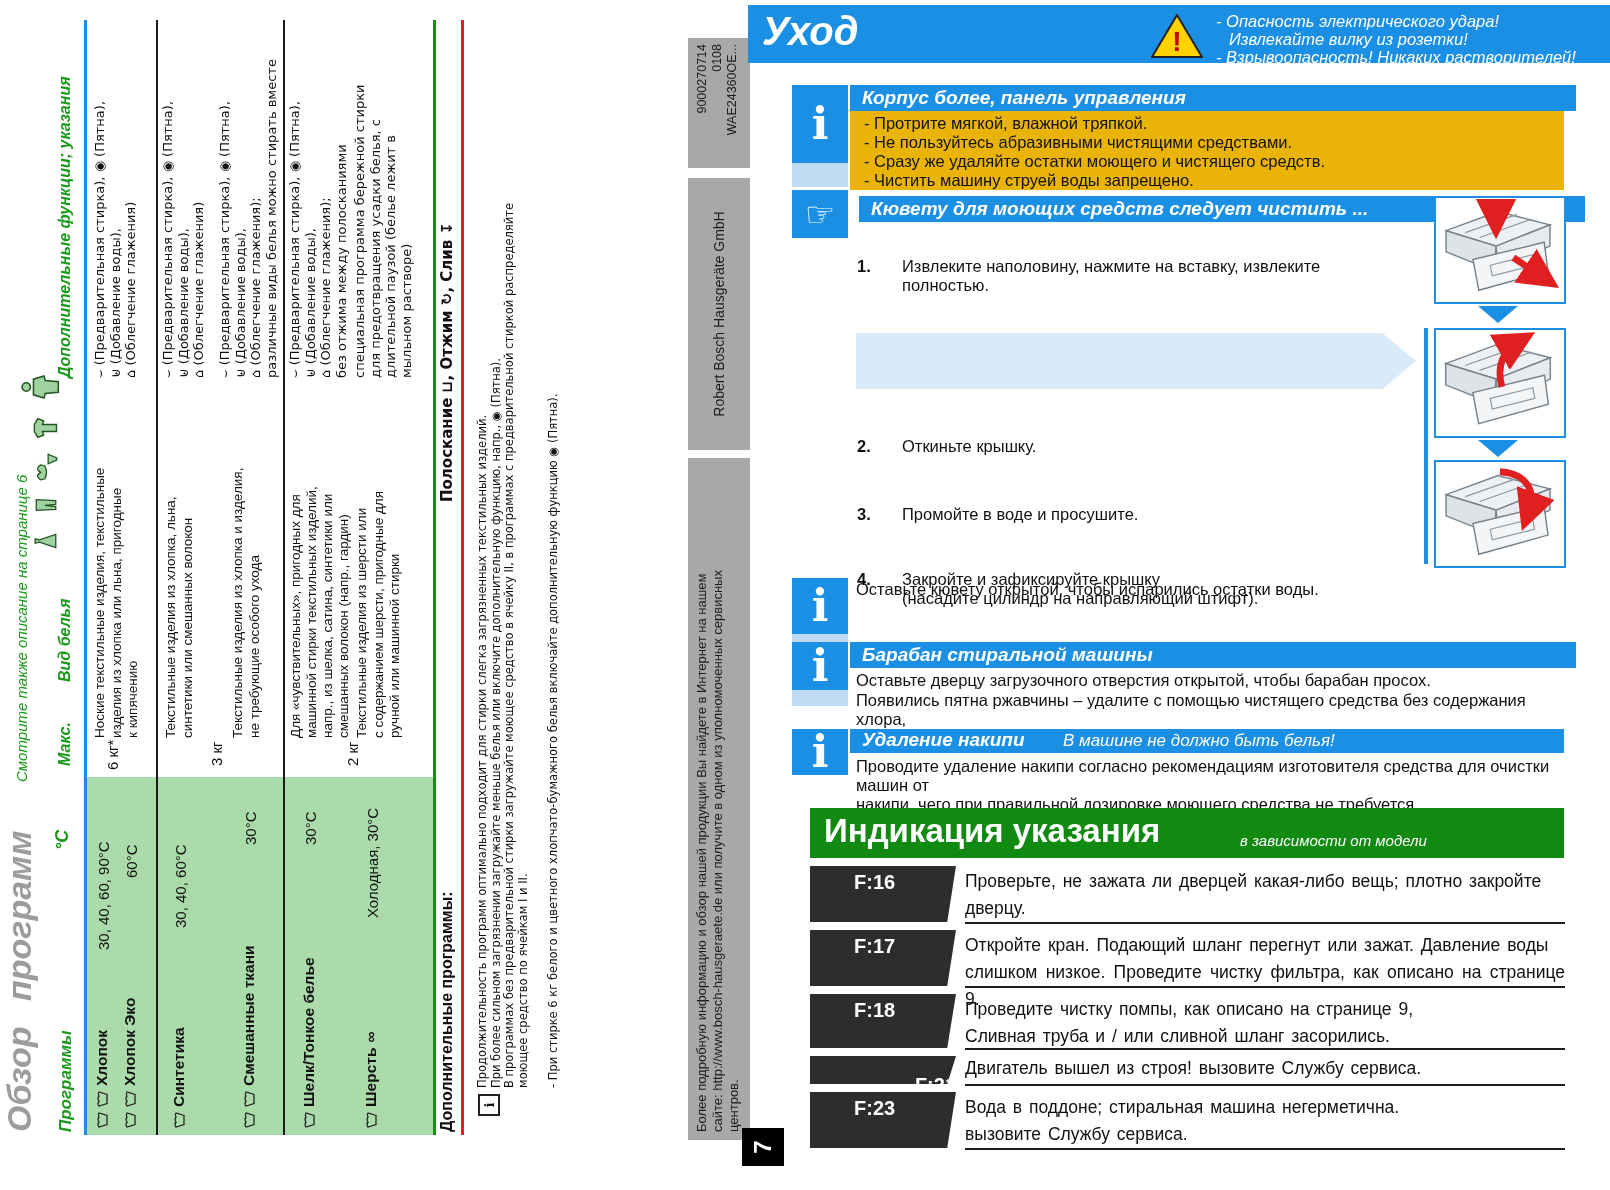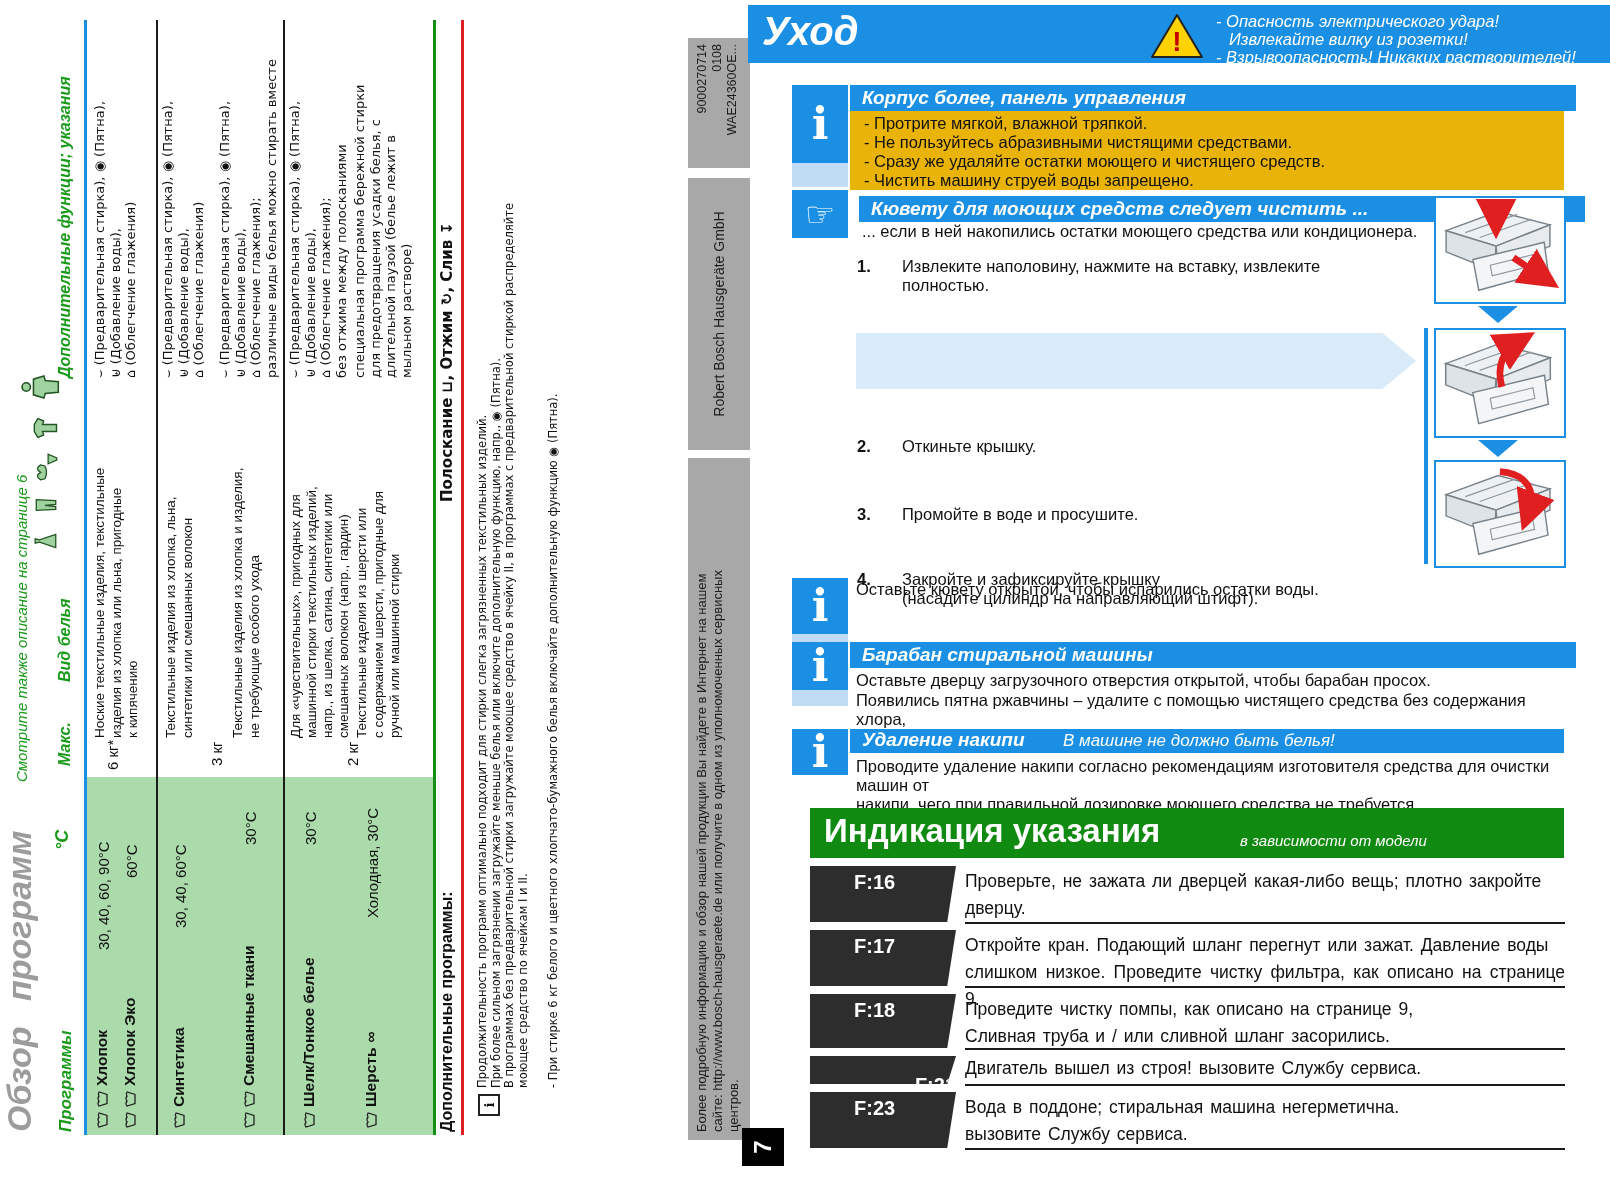--- a/index.html
+++ b/index.html
@@ -242,21 +242,20 @@
     <div>-   Протрите мягкой, влажной тряпкой.</div>
     <div>-   Не пользуйтесь абразивными чистящими средствами.</div>
     <div>-   Сразу же удаляйте остатки моющего и чистящего средств.</div>
     <div>-   Чистить машину струей воды запрещено.</div>
   </div>
 
   <div class="ibox" style="top:190px;height:48px;">
       <span class="handglyph">☞</span>
     </div>
   <div class="bluebar hdr" style="left:850px;top:196px;width:714px;height:24px;margin-left:9px;">Кювету для моющих средств следует  чистить ...</div>
-  <div class="caretxt" style="left:862px;top:222px;">... если в ней накопились остатки моющего средства или кондиционера.</div>
 
   <div class="chev"></div>
 
   <div class="stepnum" style="top:257px;">1.</div>
   <div class="steptxt" style="left:902px;top:257px;">Извлеките наполовину, нажмите на вставку, извлеките полностью.</div>
   <div class="stepnum" style="top:437px;">2.</div>
   <div class="steptxt" style="left:902px;top:437px;">Откиньте крышку.</div>
   <div class="stepnum" style="top:505px;">3.</div>
   <div class="steptxt" style="left:902px;top:505px;">Промойте в воде и просушите.</div>
   <div class="stepnum" style="top:570px;">4.</div>

